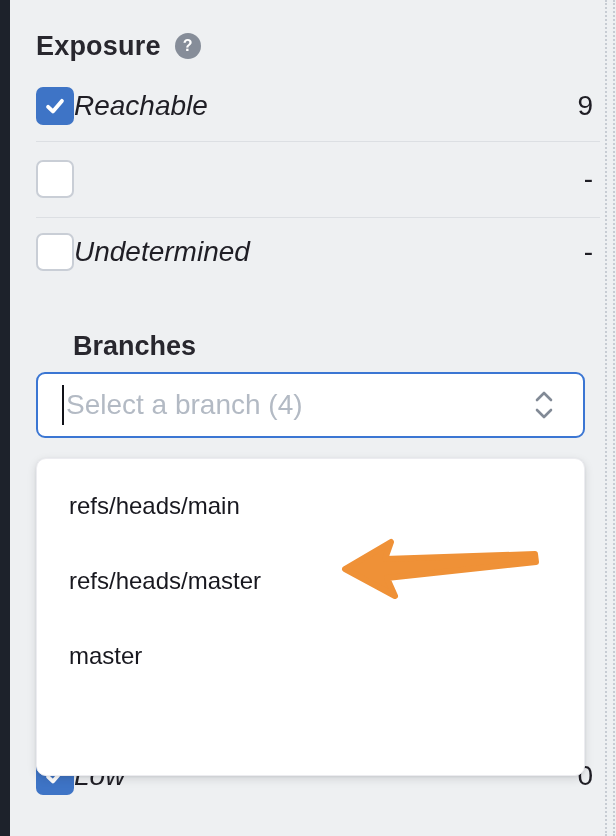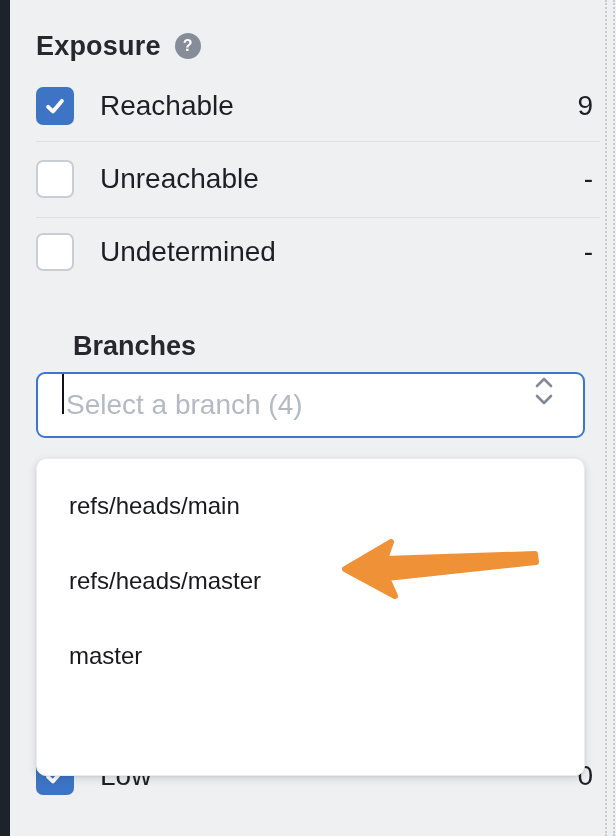--- a/index.html
+++ b/index.html
@@ -42,37 +42,37 @@
     position: absolute; left: 36px; width: 557px; height: 38px;
     display: flex; align-items: center;
   }
   .cb {
     width: 38px; height: 38px; border-radius: 7px; flex: 0 0 auto;
     display: flex; align-items: center; justify-content: center;
   }
   .cb.checked { background: #3e74c6; }
   .cb.unchecked { background: #ffffff; border: 2px solid #c9ced6; }
   .cb svg { width: 24px; height: 24px; display: block; }
-  .row-label { margin-left: 26px; font-size: 28px; color: #1f1e25; }
+  .row-label { font-size: 28px; color: #1f1e25; font-style: italic; }
   .row-count { margin-left: auto; font-size: 28px; color: #1f1e25; }
 
   .divider {
     position: absolute; left: 36px; width: 564px; height: 0;
     border-top: 1px solid #dcdfe3;
   }
 
   .branches-label {
     position: absolute; left: 36px; top: 331px;
     font-size: 27px; font-weight: 600; color: #28272e; margin-left: 37px;
   }
 
   .branch-field {
     position: absolute; left: 36px; top: 372px; width: 549px; height: 66px;
     background: #ffffff; border: 2px solid #3b76d3; border-radius: 9px;
-    display: flex; padding: 0 14px 0 24px;
+    display: flex; align-items: center; padding: 0 14px 0 24px;
     cursor: text;
   }
   .caret {
     width: 2px; height: 40px; background: #111218; margin-right: 2px; flex: 0 0 auto;
   }
   .branch-field input {
     flex: 1 1 auto; min-width: 0; border: none; outline: none;
     font-family: inherit; font-size: 28px; color: #1f1e25; background: transparent;
   }
   .branch-field input::placeholder { color: #b3bac4; opacity: 1; }
@@ -118,21 +118,20 @@
         </svg>
     </span>
     <span class="row-label">Reachable</span>
     <span class="row-count">9</span>
   </div>
 
   <div class="divider" style="top:141px"></div>
 
   <div class="check-row" style="top:160px">
     <span class="cb unchecked"></span>
-    <span class="row-label">Unreachable</span>
     <span class="row-count">-</span>
   </div>
 
   <div class="divider" style="top:217px"></div>
 
   <div class="check-row" style="top:233px">
     <span class="cb unchecked"></span>
     <span class="row-label">Undetermined</span>
     <span class="row-count">-</span>
   </div>

